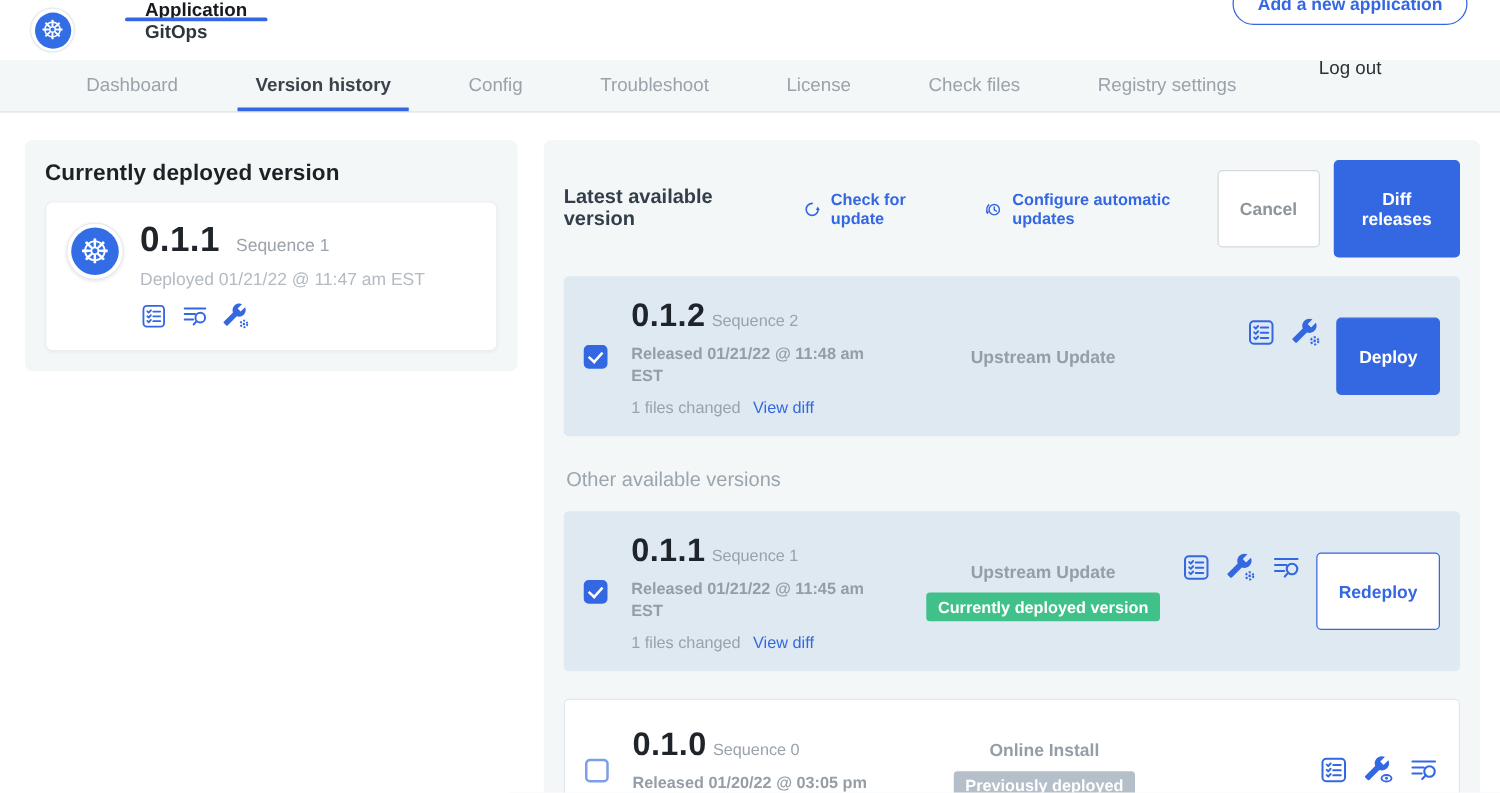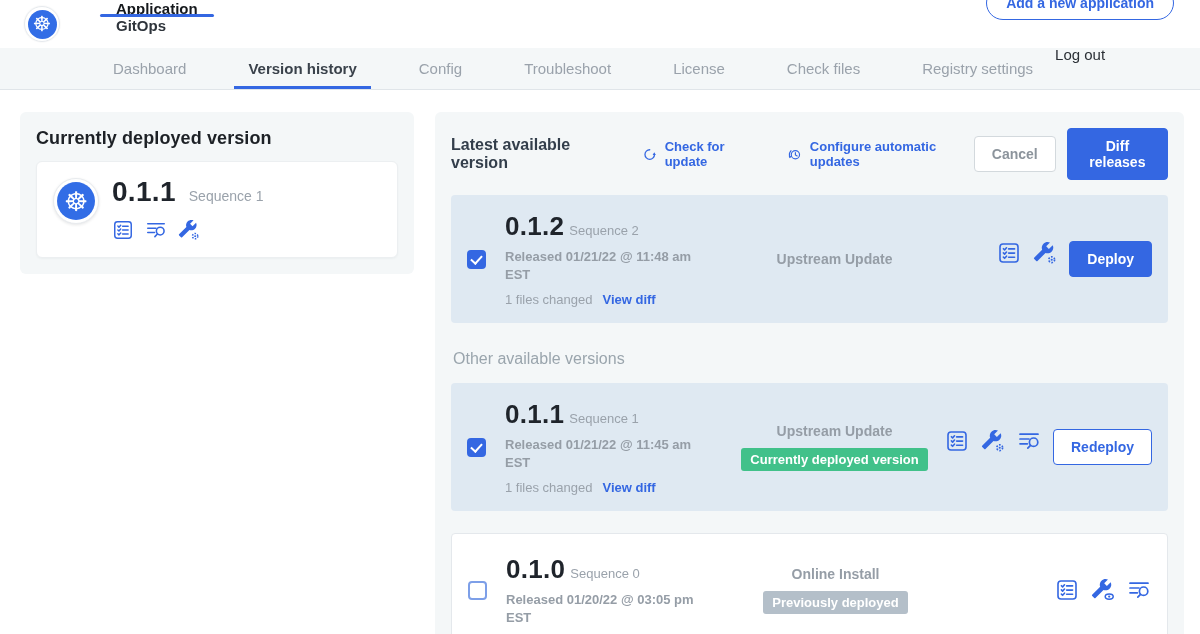--- a/index.html
+++ b/index.html
@@ -23,21 +23,21 @@
   .logo-blue{width:29px;height:29px;border-radius:50%;background:#326de6;display:flex;align-items:center;justify-content:center;color:#fff;font-family:"DejaVu Sans",sans-serif;font-size:21px;line-height:1;}
   .top-tabs{display:flex;align-items:stretch;height:48px;margin-left:38px;flex-direction:column;}
   .top-tab{display:flex;align-items:center;padding:0 18px;font-size:15px;font-weight:700;color:#2e343b;cursor:pointer;position:relative;}
   .top-tab.active{color:#16191d;}
   .top-tab.active::after{content:"";position:absolute;left:2px;right:2px;bottom:0;height:3px;background:var(--blue);border-radius:2px;}
   .top-right{margin-left:auto;display:flex;align-items:center;gap:26px;flex-direction:column;}
   .btn-pill{border:1.5px solid var(--blue);color:var(--blue);background:#fff;font-size:14px;font-weight:700;padding:8px 19px;border-radius:18px;cursor:pointer;font-family:inherit;}
   .logout{font-size:15px;font-weight:400;color:#2b3036;cursor:pointer;}
 
   
-  .subnav{height:42px;background:var(--panel-bg);border-bottom:1px solid #e0e5e9;display:flex;align-items:stretch;padding-left:111px;}
+  .subnav{height:42px;background:var(--panel-bg);border-bottom:1px solid #e0e5e9;display:flex;align-items:stretch;padding-left:67px;}
   .sub-tab{display:flex;align-items:center;padding:0 2px;margin-right:58px;font-size:15px;color:var(--text-gray);cursor:pointer;position:relative;white-space:nowrap;}
   .sub-tab.active{color:#3a424b;font-weight:700;}
   .sub-tab.active::after{content:"";position:absolute;left:-12px;right:-12px;bottom:0;height:3px;background:var(--blue);}
 
   
   .main{display:flex;align-items:flex-start;padding:22px 16px 0 20px;gap:21px;}
 
   
   .deployed-card{width:394px;background:var(--panel-bg);border-radius:6px;padding:16px;flex:none;}
   .deployed-card h2{font-size:18px;font-weight:700;color:#1d2126;letter-spacing:.1px;}
@@ -50,39 +50,39 @@
   .seq{font-size:14px;color:var(--text-gray);}
   .dep-time{font-size:14px;color:var(--muted);margin-top:7px;}
   .icon-row{display:flex;align-items:center;gap:11px;margin-top:11px;}
 
   
   .panel{flex:1;background:var(--panel-bg);border-radius:6px;padding:16px;min-height:505px;}
   .panel-head{display:flex;align-items:center;}
   .panel-title{font-size:16px;font-weight:700;color:#333e4b;}
   .head-link{display:flex;align-items:center;gap:7px;margin-left:26px;color:var(--blue);font-size:13px;font-weight:700;cursor:pointer;justify-content:space-between;}
   .head-actions{margin-left:auto;display:flex;align-items:center;gap:11px;}
-  .btn{font-family:inherit;font-size:14px;font-weight:700;border-radius:4px;cursor:pointer;padding:9px 17px;line-height:1.15;}
+  .btn{font-family:inherit;font-size:14px;font-weight:700;border-radius:4px;cursor:pointer;padding:22px 17px;line-height:1.15;}
   .btn-cancel{background:#fff;border:1px solid #d3d9dd;color:#8c949c;}
   .btn-primary{background:var(--blue);border:1px solid var(--blue);color:#fff;}
   .btn-outline{background:#fff;border:1px solid var(--blue);color:var(--blue);}
 
   
   .vrow{display:flex;align-items:center;border-radius:4px;padding:16px;margin-top:15px;}
   .vrow.selected{background:var(--row-blue);}
   .vrow.plain{background:#fff;border:1px solid var(--border-light);}
   .checkbox{width:19px;height:19px;border-radius:4px;flex:none;display:flex;align-items:center;justify-content:center;cursor:pointer;background:#fff;border:2px solid #7d9fe8;}
   .checkbox.checked{background:var(--blue);border-color:var(--blue);}
   .checkbox.checked::after{content:"";width:5px;height:9px;border:solid #fff;border-width:0 2.5px 2.5px 0;transform:rotate(42deg);margin-top:-2px;}
   .vr-info{width:208px;margin-left:19px;flex:none;}
   .vr-verline{display:flex;align-items:baseline;gap:5px;}
   .vr-ver{font-size:26px;font-weight:800;color:#1f242b;letter-spacing:.3px;}
   .vr-seq{font-size:13px;color:var(--text-gray);}
   .vr-released{font-size:13px;font-weight:700;color:var(--text-gray-bold);margin-top:6px;max-width:192px;line-height:1.35;}
   .vr-files{display:flex;gap:10px;margin-top:9px;font-size:13px;color:var(--text-gray);}
-  .viewdiff{color:var(--blue);font-weight:700;cursor:pointer;}
+  .viewdiff{color:var(--blue);font-weight:400;cursor:pointer;}
   .vr-mid{width:215px;flex:none;margin-left:14px;text-align:center;}
   .vr-source{font-size:14px;font-weight:700;color:var(--text-gray-bold);}
   .badge{display:inline-block;margin-top:9px;padding:4px 9px;border-radius:3px;color:#fff;font-size:13px;font-weight:700;}
   .vr-actions{margin-left:auto;display:flex;align-items:flex-start;gap:12px;}
   .other-head{font-size:16px;color:#9aa5ad;margin:27px 0 1px 2px;}
   .vrow.last{margin-top:22px;padding:20px 16px;}
 
   .icn{width:24px;height:24px;color:var(--blue);cursor:pointer;flex:none;}
   .icn-s{width:22px;height:22px;}
   .icn-h{width:17px;height:17px;cursor:pointer;}
@@ -183,20 +183,21 @@
     <h2>Currently deployed version</h2>
     <div class="deployed-inner">
       <div class="k8s-ring">
         <div class="k8s-blue">☸</div>
       </div>
       <div class="dep-col">
         <div class="ver-line">
           <span class="ver-big">0.1.1</span>
           <span class="seq">Sequence 1</span>
         </div>
+        <div class="dep-time">Deployed 01/21/22 @ 11:47 am EST</div>
         <div class="icon-row">
           <svg class="icn icn-s" viewBox="0 0 24 24">
               <use href="#i-checklist"></use>
             </svg>
           <svg class="icn icn-s" viewBox="0 0 24 24">
               <use href="#i-logs"></use>
             </svg>
           <svg class="icn icn-s" viewBox="0 0 24 24">
               <use href="#i-wrench-gear"></use>
             </svg>

